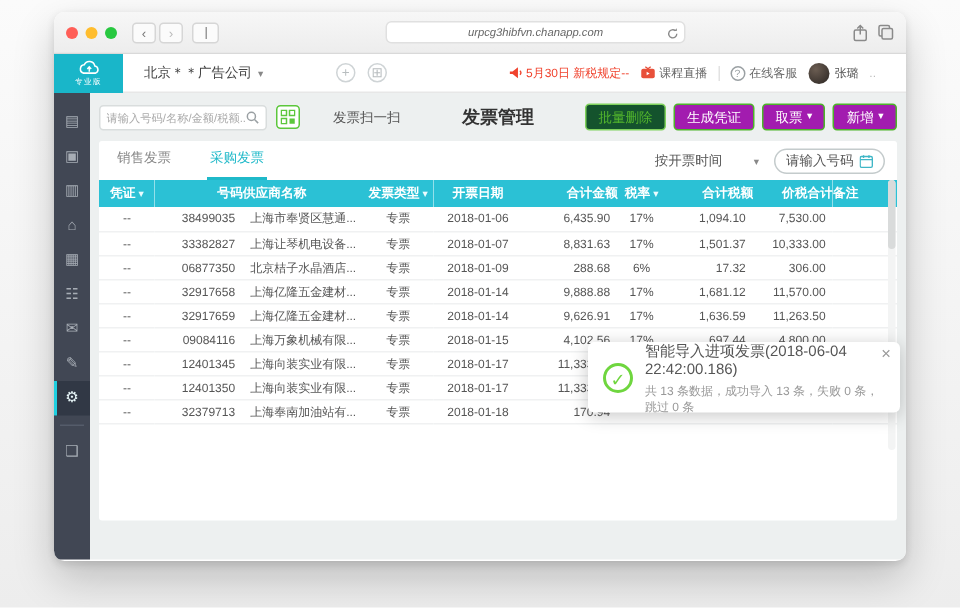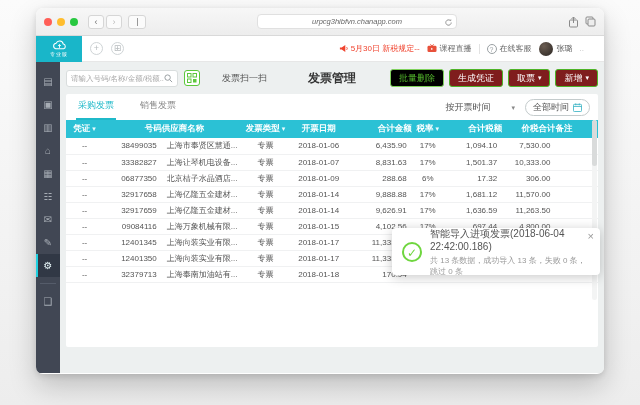--- a/index.html
+++ b/index.html
@@ -51,22 +51,22 @@
 
   .content { flex:1; position:relative; padding:0 6px; }
   .toolbar { height:32px; display:flex; align-items:center; position:relative; }
   .search { width:112px; height:17px; background:#fff; border:1px solid #d9dddd; border-radius:3px; display:flex; align-items:center; padding:0 4px; }
   .search input { border:none; outline:none; flex:1; font-size:7.5px; color:#555; font-family:inherit; background:transparent; width:90px; }
   .search input::placeholder { color:#aaa; }
   .scanbtn { width:16px; height:16px; background:#fff; border:1px solid #5cc73c; border-radius:3px; margin-left:6px; display:flex; align-items:center; justify-content:center; }
   .scanlabel { font-size:9px; color:#555; margin-left:22px; }
   .pagetitle { position:absolute; left:50%; transform:translateX(-50%); font-size:12px; font-weight:bold; color:#333; }
   .actions { margin-left:auto; display:flex; gap:5px; }
-  .btn { height:18px; padding:0 8px; border-radius:3px; font-size:9px; line-height:16px; border:1px solid #4db428; background:#7f1d1d; color:#fff; display:flex; align-items:center; gap:3px; }
-  .btn.ghost { background:#000000; border-color:#7fd25c; color:#53b62c; }
+  .btn { height:18px; padding:0 8px; border-radius:3px; font-size:9px; line-height:16px; border:1px solid #4db428; background:#a21caf; color:#fff; display:flex; align-items:center; gap:3px; }
+  .btn.ghost { background:#14532d; border-color:#7fd25c; color:#53b62c; }
   .btn .caret { color:inherit; }
 
   .card { background:#fff; height:253px; border-radius:2px; position:relative; }
   .subbar { height:26px; display:flex; align-items:flex-end; padding:0 8px 0 10px; }
   .tab { font-size:9px; color:#888; padding:6px 2px 6px; margin-right:22px; border-bottom:2px solid transparent; }
   .tab.active { color:#1fb9c9; border-bottom-color:#1fb9c9; }
   .sub-right { margin-left:auto; display:flex; align-items:center; gap:10px; padding-bottom:4px; }
   .sortsel { font-size:9px; color:#555; display:flex; gap:21px; align-items:center; }
   .rangepill { height:17px; border:1px solid #c4cbcc; border-radius:9px; padding:0 7px; display:flex; align-items:center; gap:4px; font-size:9px; color:#555; background:#fff; }
 
@@ -131,20 +131,24 @@
     </div>
 
     <div class="appheader">
       <div class="logo">
         <svg width="15" height="10" viewBox="0 0 16 10">
             <path d="M4 9a3 3 0 0 1 .4-5.9A4 4 0 0 1 12 4a2.6 2.6 0 0 1 .5 5z" fill="none" stroke="#fff" stroke-width="1.1"></path>
             <path d="M8 8V4.6M6.6 6l1.4-1.5L9.4 6" stroke="#fff" fill="none" stroke-width="1"></path>
           </svg>
         <span class="lg-txt">专业版</span>
       </div>
+      <div class="company">
+        <span>北京＊＊广告公司</span>
+        <span class="caret">▾</span>
+      </div>
       <div class="circlebtn">+</div>
       <div class="circlebtn">⊞</div>
       <div class="hdr-right">
         <div class="announce">
           <svg width="9" height="9" viewBox="0 0 10 10">
               <path d="M1 4v2h2l4 3V1L3 4z" fill="#f0432e"></path>
               <path d="M8.5 3.5a2.2 2.2 0 0 1 0 3" stroke="#f0432e" fill="none"></path>
             </svg>
           <span>5月30日 新税规定--</span>
         </div>
@@ -236,29 +240,29 @@
               </div>
             <div class="btn">
                 <span>新增</span>
                 <span class="caret">▾</span>
               </div>
           </div>
         </div>
 
         <div class="card">
           <div class="subbar">
+            <div class="tab">销售发票</div>
             <div class="tab active">采购发票</div>
-            <div class="tab">销售发票</div>
             <div class="sub-right">
               <div class="sortsel">
                 <span>按开票时间</span>
                   <span class="caret">▾</span>
               </div>
               <div class="rangepill">
-                <span>全部时间</span>
+                <span>请输入号码</span>
                 <svg width="9" height="9" viewBox="0 0 10 10">
                     <rect x="0.5" y="1.5" width="9" height="8" rx="1" fill="none" stroke="#3fb6c6"></rect>
                     <path d="M0.5 3.8h9M3 0.5v2M7 0.5v2" stroke="#3fb6c6"></path>
                   </svg>
               </div>
             </div>
           </div>
 
           <table>
             <thead>

